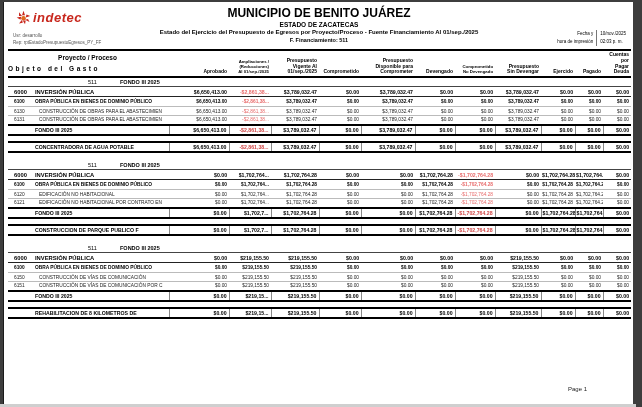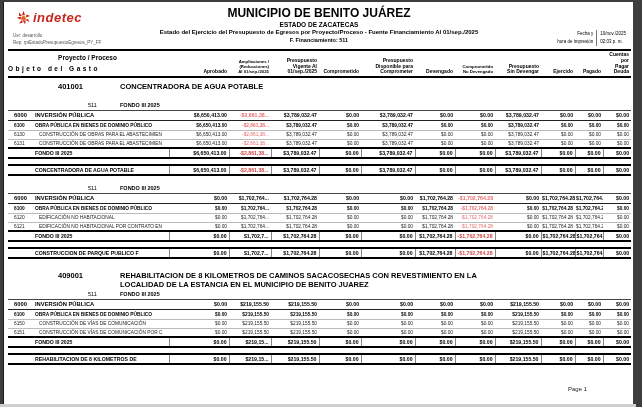--- a/index.html
+++ b/index.html
@@ -148,23 +148,20 @@
 No Devengado</td>
         <td class="colhead">Presupuesto
 Sin Devengar</td>
         <td class="colhead">Ejercido</td>
         <td class="colhead">Pagado</td>
         <td class="colhead">Cuentas por
 Pagar Deuda</td>
       </tr>
     </thead>
     <tbody>
-        <tr class="sec-title">
-          <td colspan="13"><span class="sec-code">401001</span><span class="sec-name">CONCENTRADORA DE AGUA POTABLE</span></td>
-        </tr>
         <tr class="fund">
           <td colspan="13"><span class="fund-code">511</span><span class="fund-name">FONDO III 2025</span></td>
         </tr>
         <tr class="r-l1">
           <td class="code">6000</td>
           <td class="desc">INVERSIÓN PÚBLICA</td>
           <td class="num"><span>$6,650,413.00</span></td>
           <td class="num"><span class="neg">-$2,861,38...</span></td>
           <td class="num"><span>$3,789,032.47</span></td>
           <td class="num"><span>$0.00</span></td>
@@ -348,24 +345,20 @@
           <td class="num"><span>$0.00</span></td>
           <td class="num"><span>$1,702,764.28</span></td>
           <td class="num"><span class="neg">-$1,702,764.28</span></td>
           <td class="num"><span>$0.00</span></td>
           <td class="num"><span>$1,702,764.28</span></td>
           <td class="num"><span>$1,702,764.28</span></td>
           <td class="num"><span>$0.00</span></td>
         </tr>
         <tr class="gap2">
           <td colspan="13"></td>
-        </tr>
-        <tr class="sec-title">
-          <td colspan="13"><span class="sec-code">409001</span><span class="sec-name">REHABILITACION DE 8 KILOMETROS DE CAMINOS SACACOSECHAS CON REVESTIMIENTO EN LA
-LOCALIDAD DE LA ESTANCIA EN EL MUNICIPIO DE BENITO JUAREZ</span></td>
         </tr>
         <tr class="fund">
           <td colspan="13"><span class="fund-code">511</span><span class="fund-name">FONDO III 2025</span></td>
         </tr>
         <tr class="r-l1">
           <td class="code">6000</td>
           <td class="desc">INVERSIÓN PÚBLICA</td>
           <td class="num"><span>$0.00</span></td>
           <td class="num"><span>$219,155.50</span></td>
           <td class="num"><span>$219,155.50</span></td>

